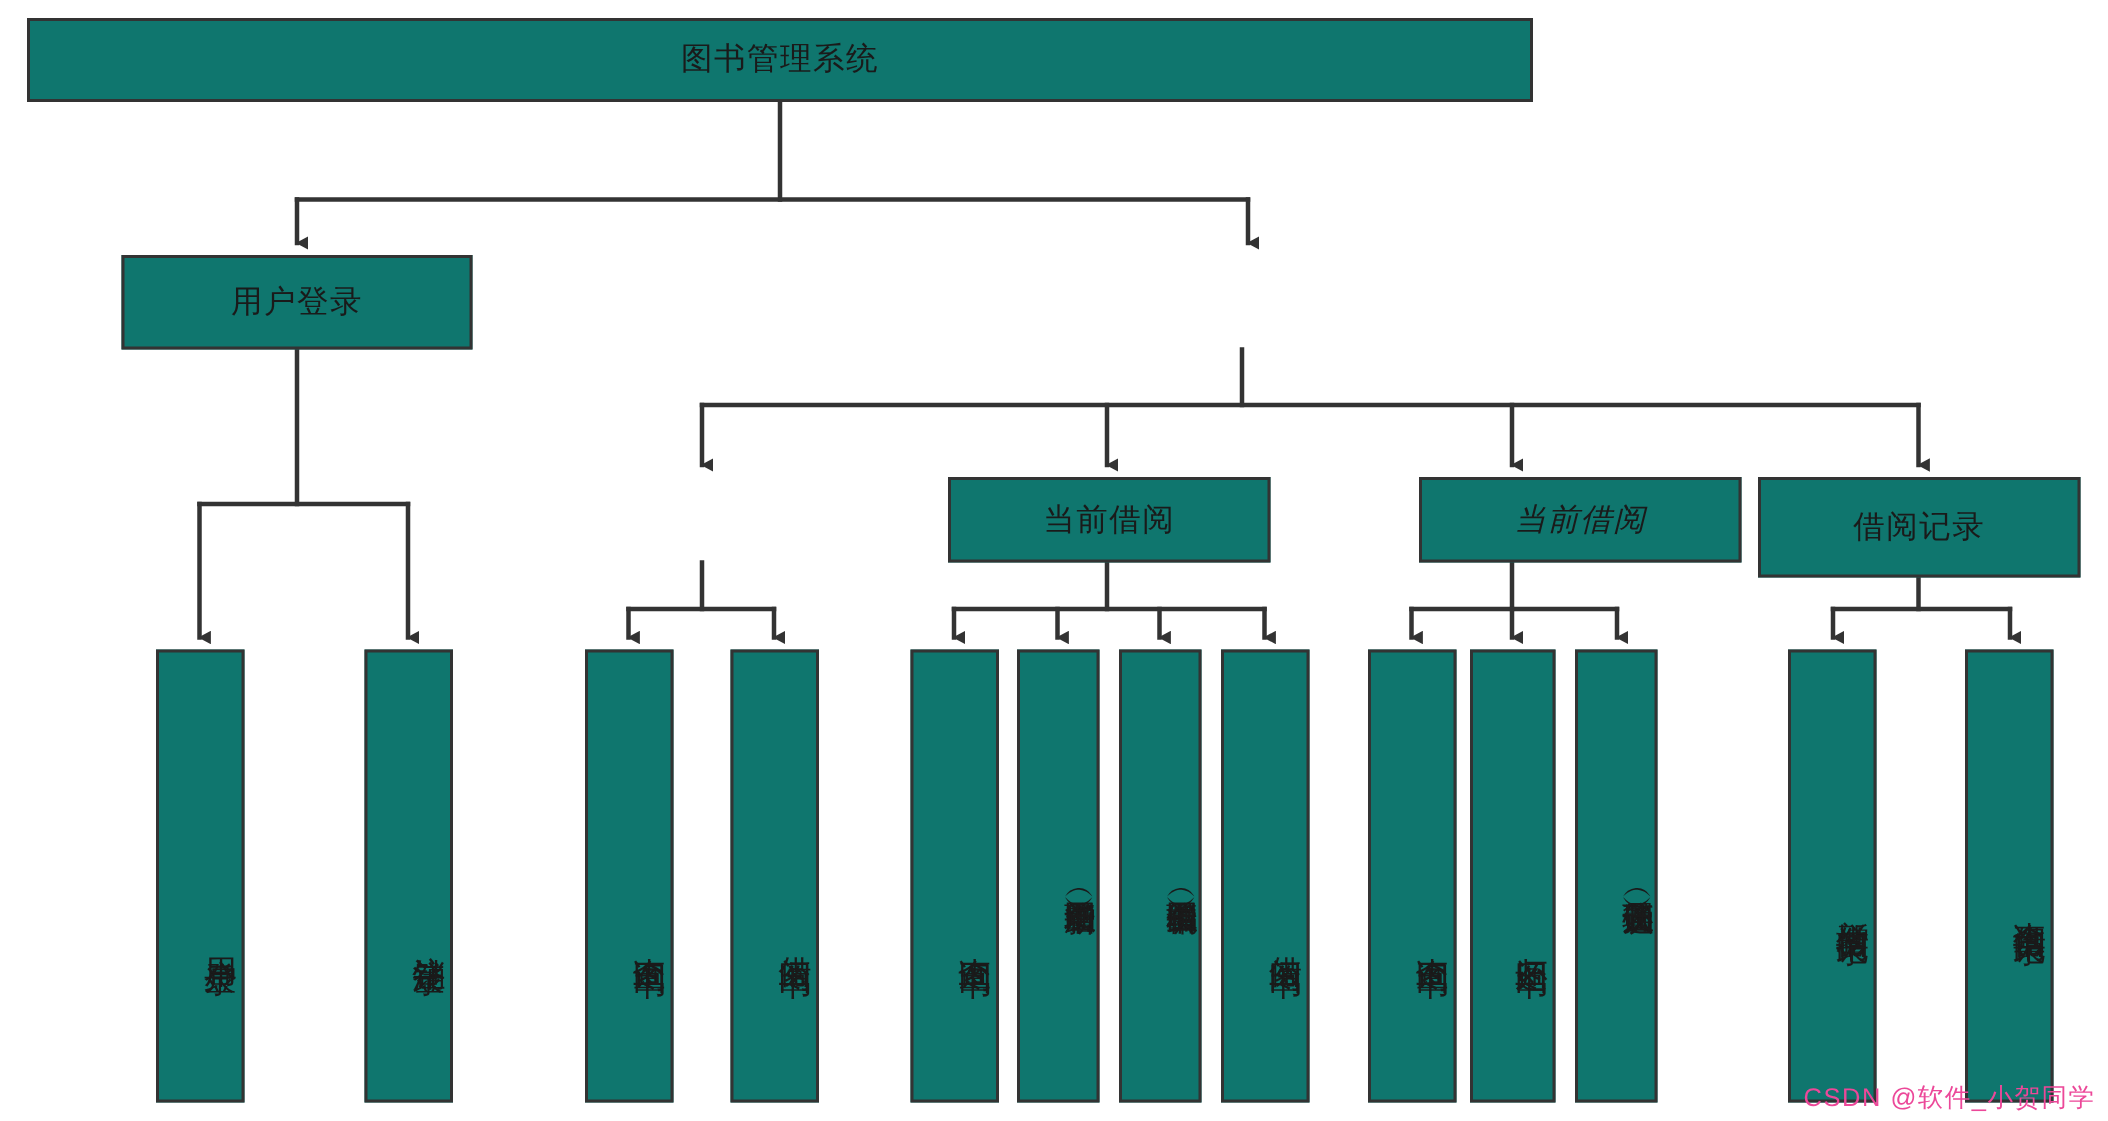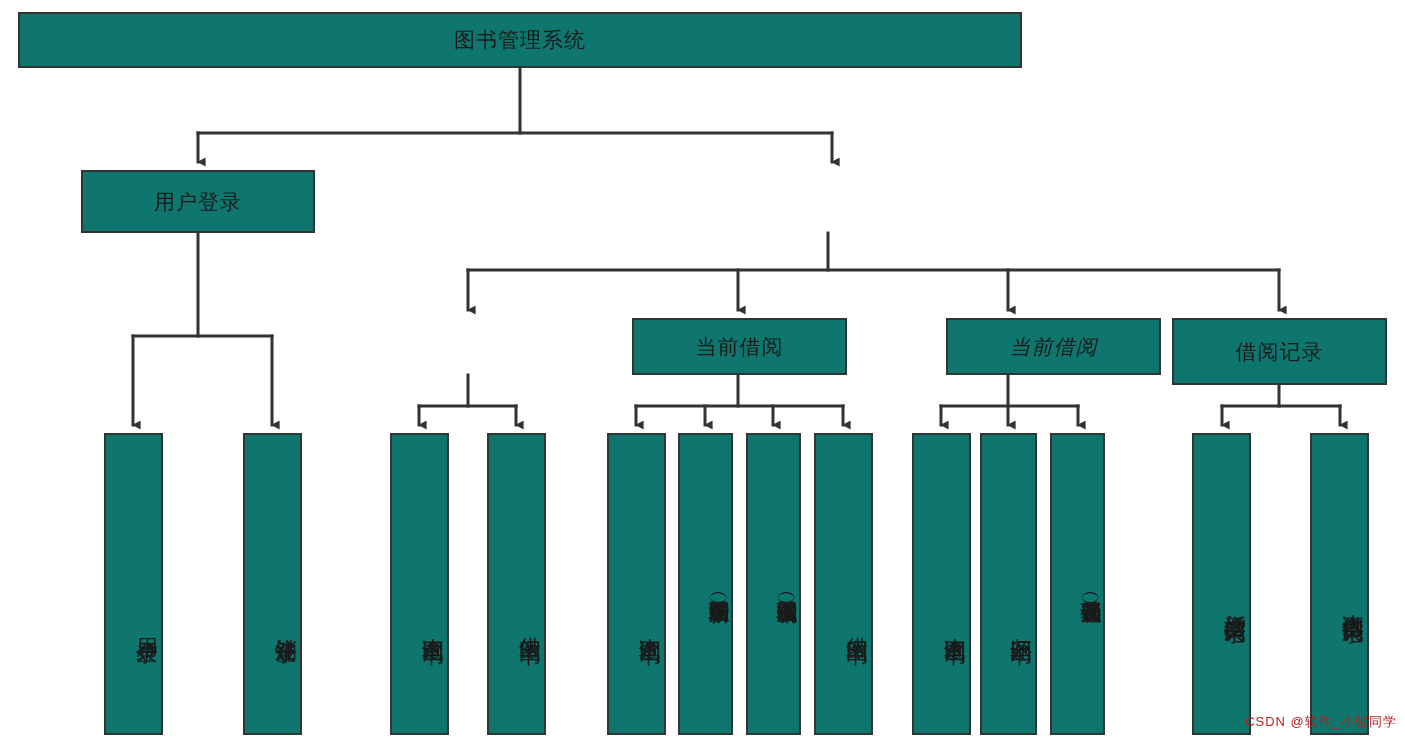--- a/index.html
+++ b/index.html
@@ -59,23 +59,23 @@
   }
   .node.vertical.tight {
     font-size: 21px;
     letter-spacing: 0px;
     line-height: 1.15;
     padding-top: 2px;
   }
   #watermark {
     position: absolute;
     right: 8px;
-    bottom: 16px;
-    font-size: 13px;
-    color: #b91c1c;
+    bottom: 4px;
+    font-size: 17px;
+    color: #ec4899;
     letter-spacing: 1px;
     white-space: nowrap;
     user-select: none;
   }
 </style>
 </head>
 <body>
 
 <div id="diagram-root">
 

